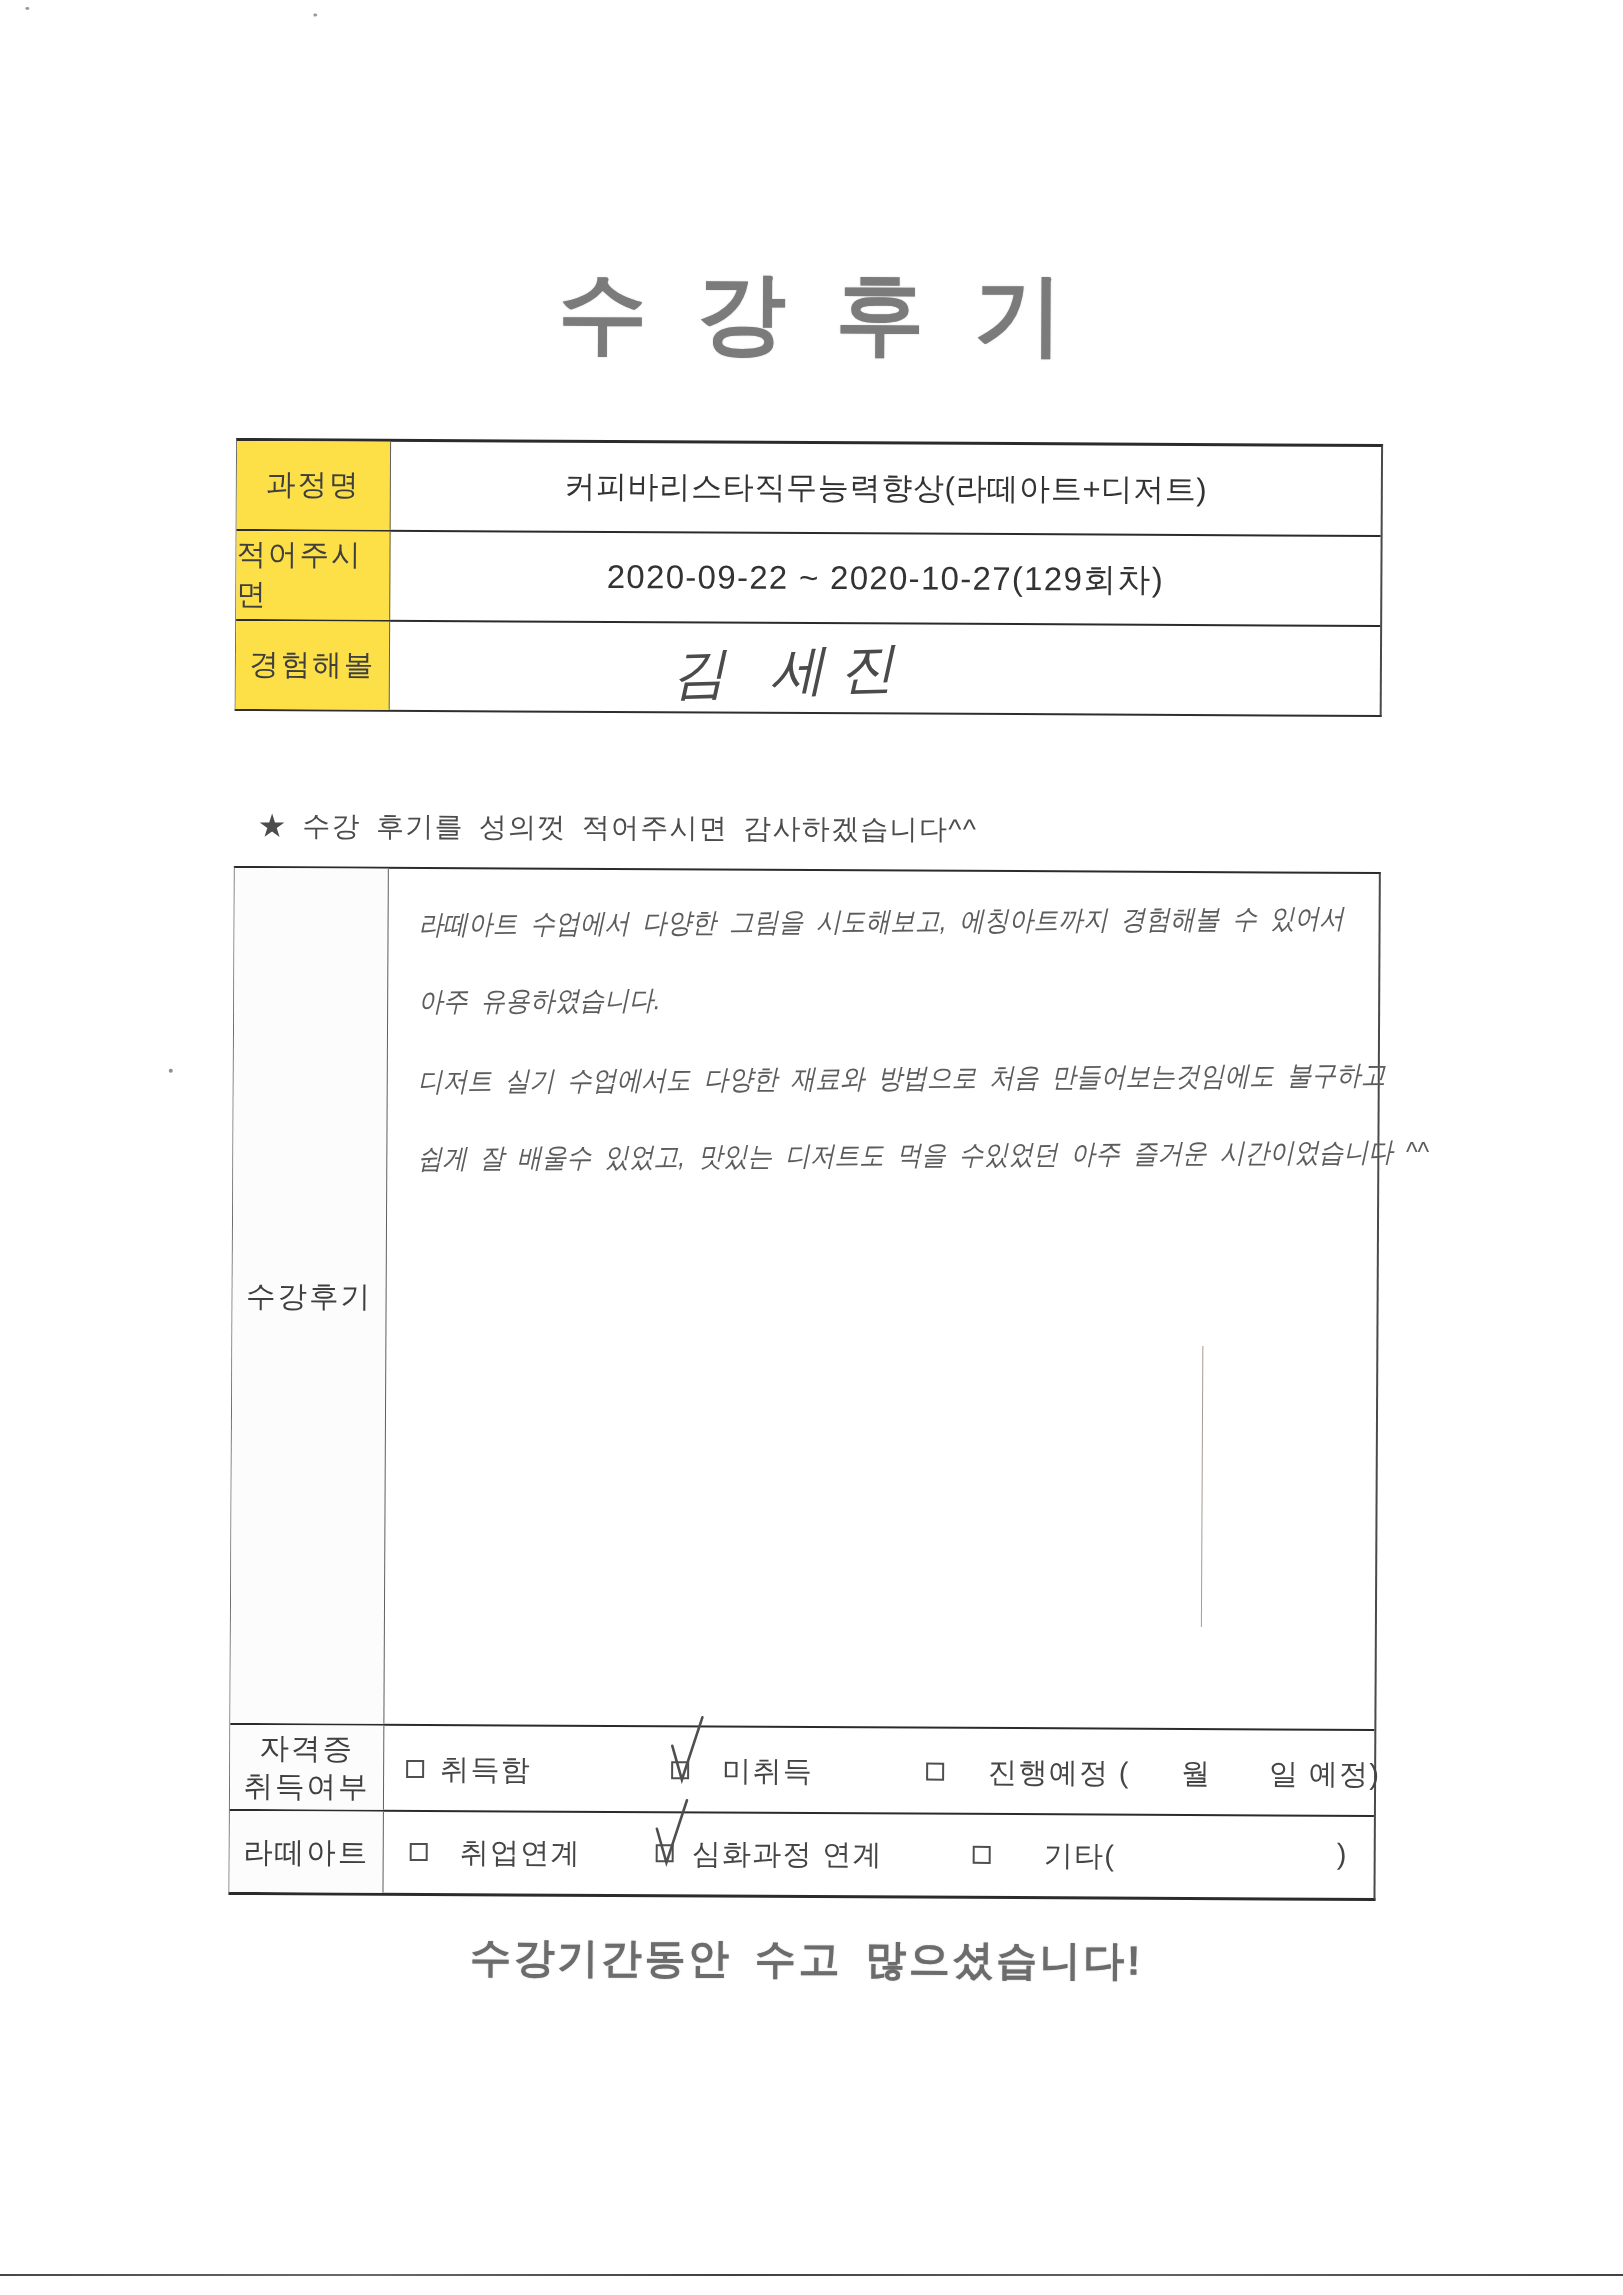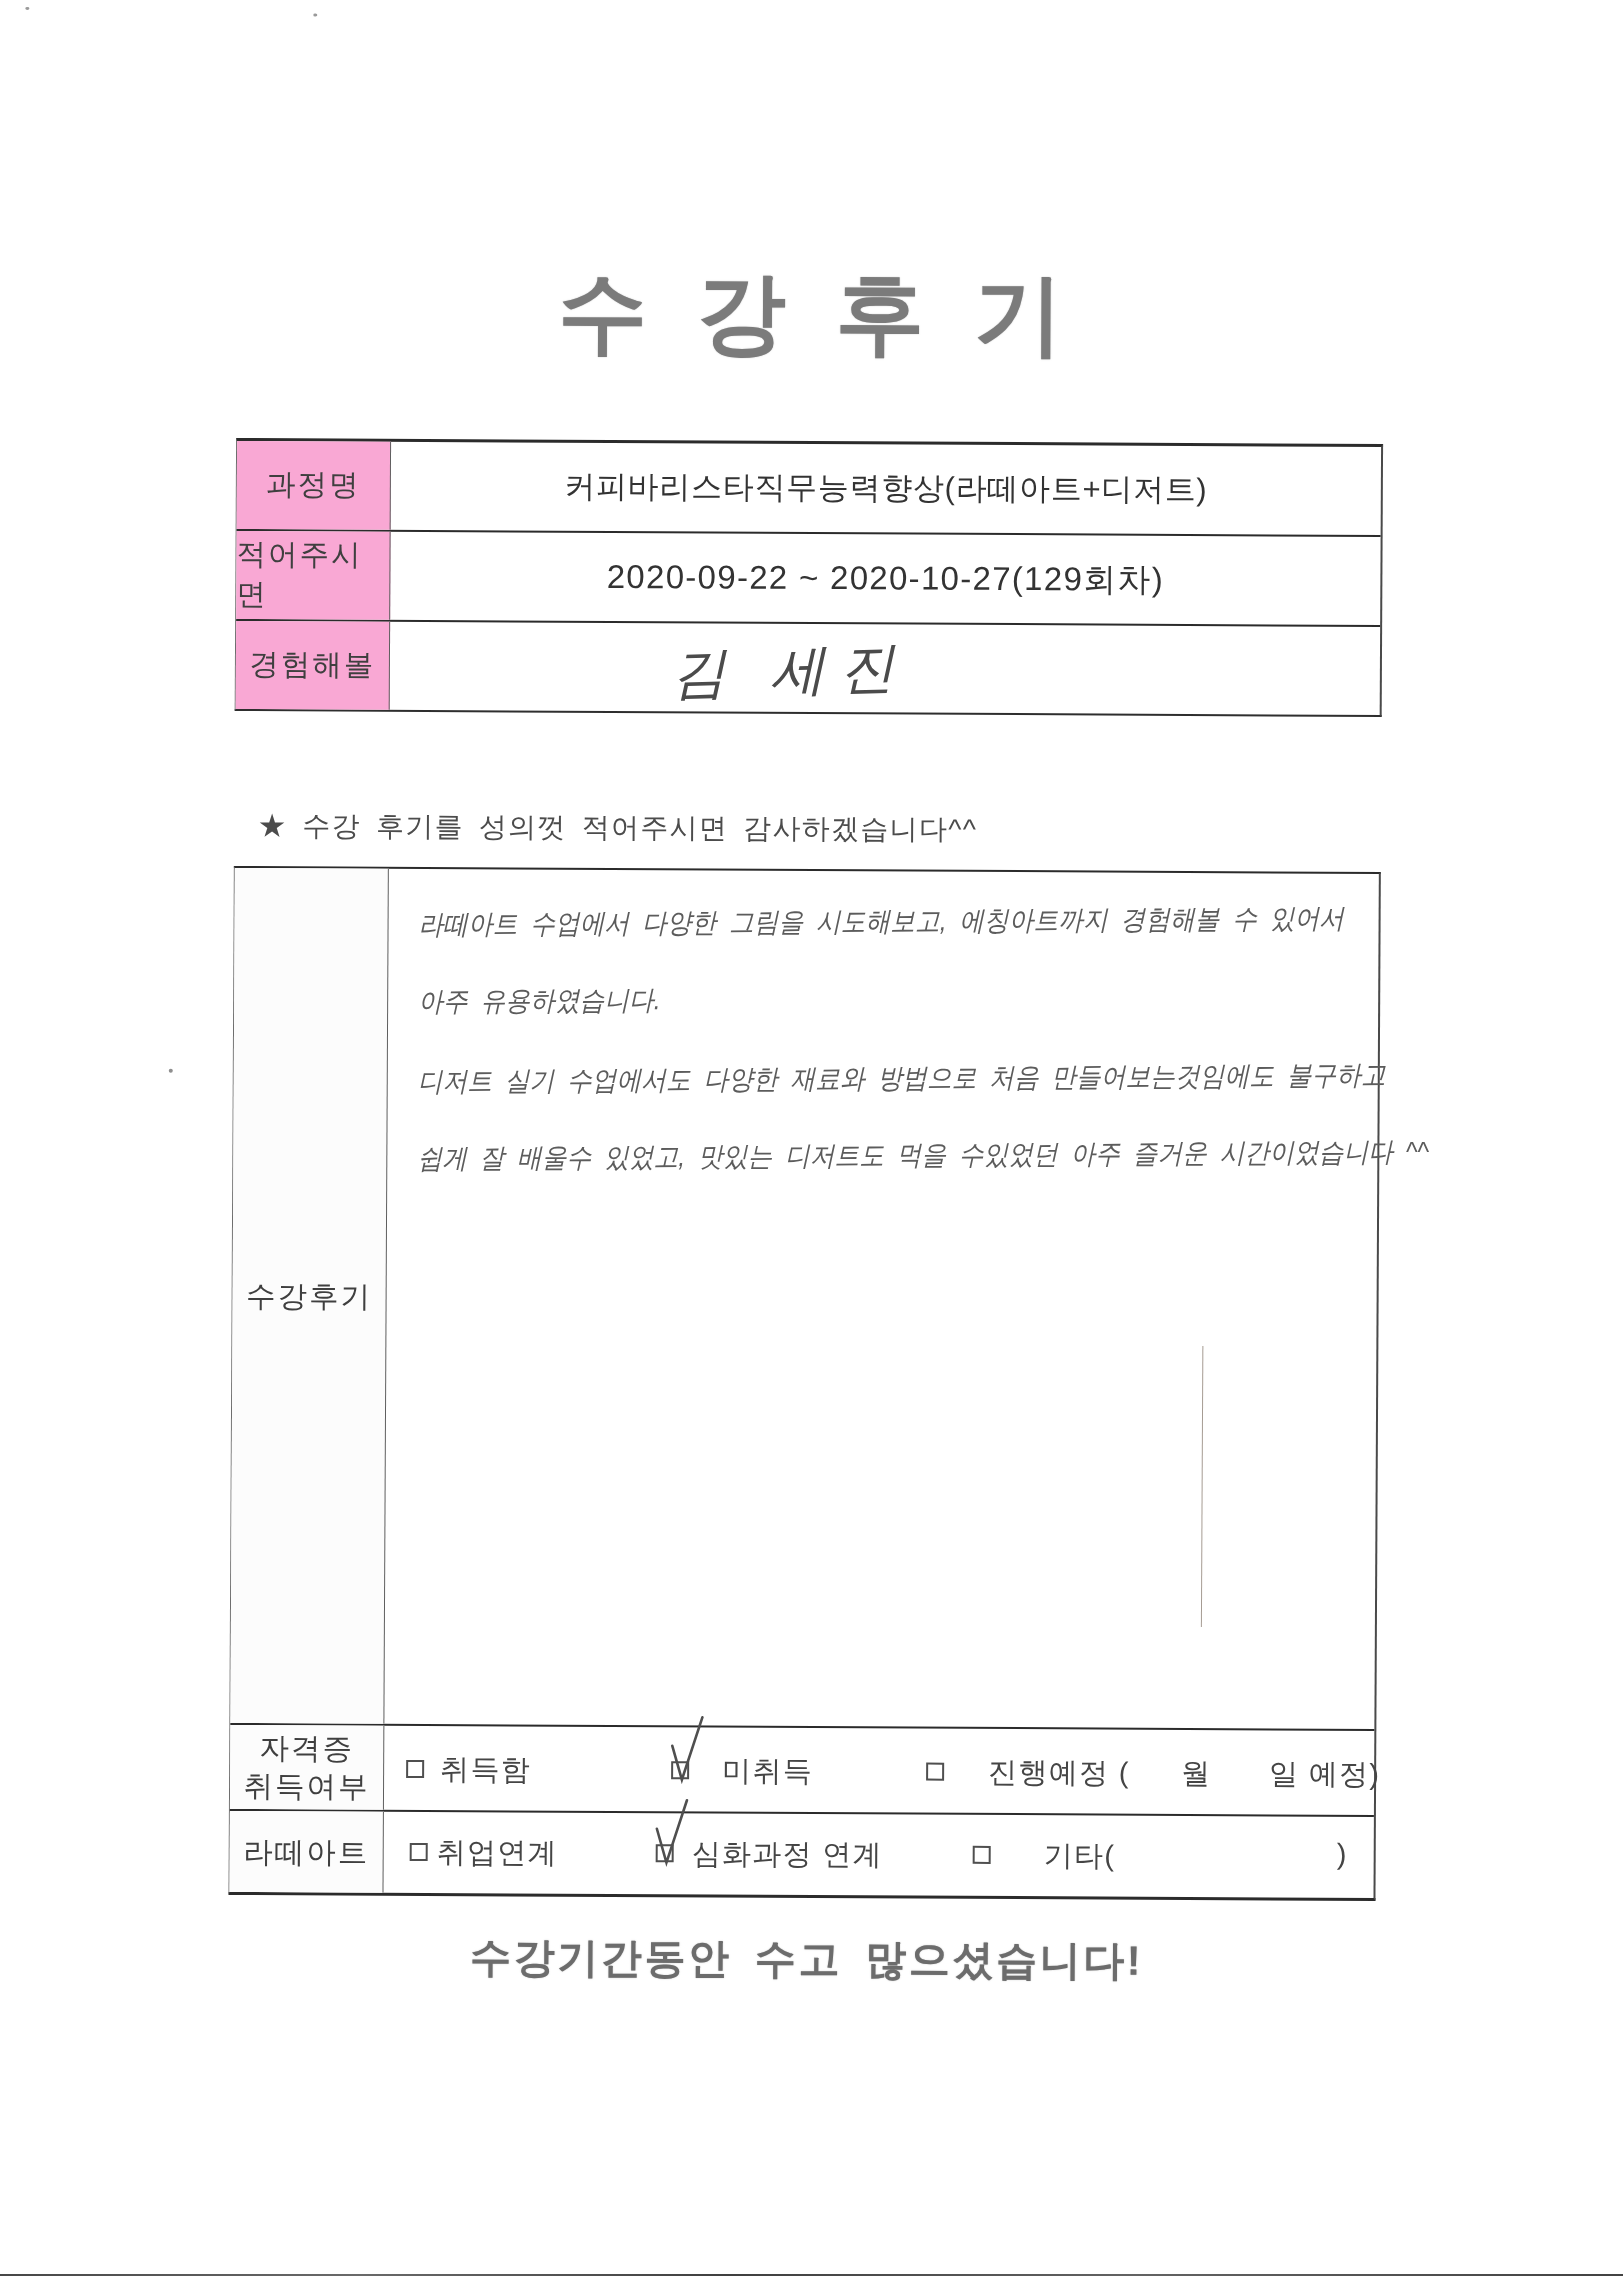--- a/index.html
+++ b/index.html
@@ -25,21 +25,21 @@
     position:absolute;left:233px;top:441px;width:1147px;
     border-top:3.3px solid #2b2b2b;border-bottom:2.6px solid #2e2e2e;
     border-left:1.3px solid #6e6e6e;border-right:2px solid #4a4a4a;
     box-sizing:border-box;
   }
   .it-row{display:flex;height:88px;border-bottom:2.6px solid #2b2b2b;}
   .it-row:last-child{border-bottom:none;}
   .it-label{
     width:154px;border-right:1.3px solid #5f5f5f;box-sizing:border-box;
     display:flex;align-items:center;justify-content:center;
-    font-size:29.5px;color:#3f3f3f;letter-spacing:2px;background:#f9a8d4;
+    font-size:29.5px;color:#3f3f3f;letter-spacing:2px;background:#fde047;
   }
   .it-value{
     flex:1;display:flex;align-items:center;justify-content:center;
     font-size:31px;color:#333333;letter-spacing:0.7px;
   }
   .it-value.date{font-size:33px;letter-spacing:1.3px;}
   .it-value.name{
     justify-content:flex-start;padding-left:281px;
     font-size:55px;color:#4b4b4b;font-style:italic;
     letter-spacing:14.4px;
@@ -175,21 +175,21 @@
         <span class="opt" style="left:885px;">일 예정)</span>
       </div>
     </div>
 
     <div class="rt-row rt-after">
       <div class="rt-label">라떼아트</div>
       <div class="rt-value">
         <span class="cb" style="left:26px;">
           
         </span>
-        <span class="opt" style="left:53px;">취업연계</span>
+        <span class="opt" style="left:76px;">취업연계</span>
 
         <span class="cb checked" style="left:272px;">
           <svg width="38" height="69" viewBox="0 0 58 106">
               <path d="M6 50 L21 102 L52 6" stroke="#4f4f4f" stroke-width="4" fill="none" stroke-linecap="round"></path>
             </svg>
         </span>
         <span class="opt" style="left:308px;">심화과정 연계</span>
 
         <span class="cb" style="left:589px;">
           

